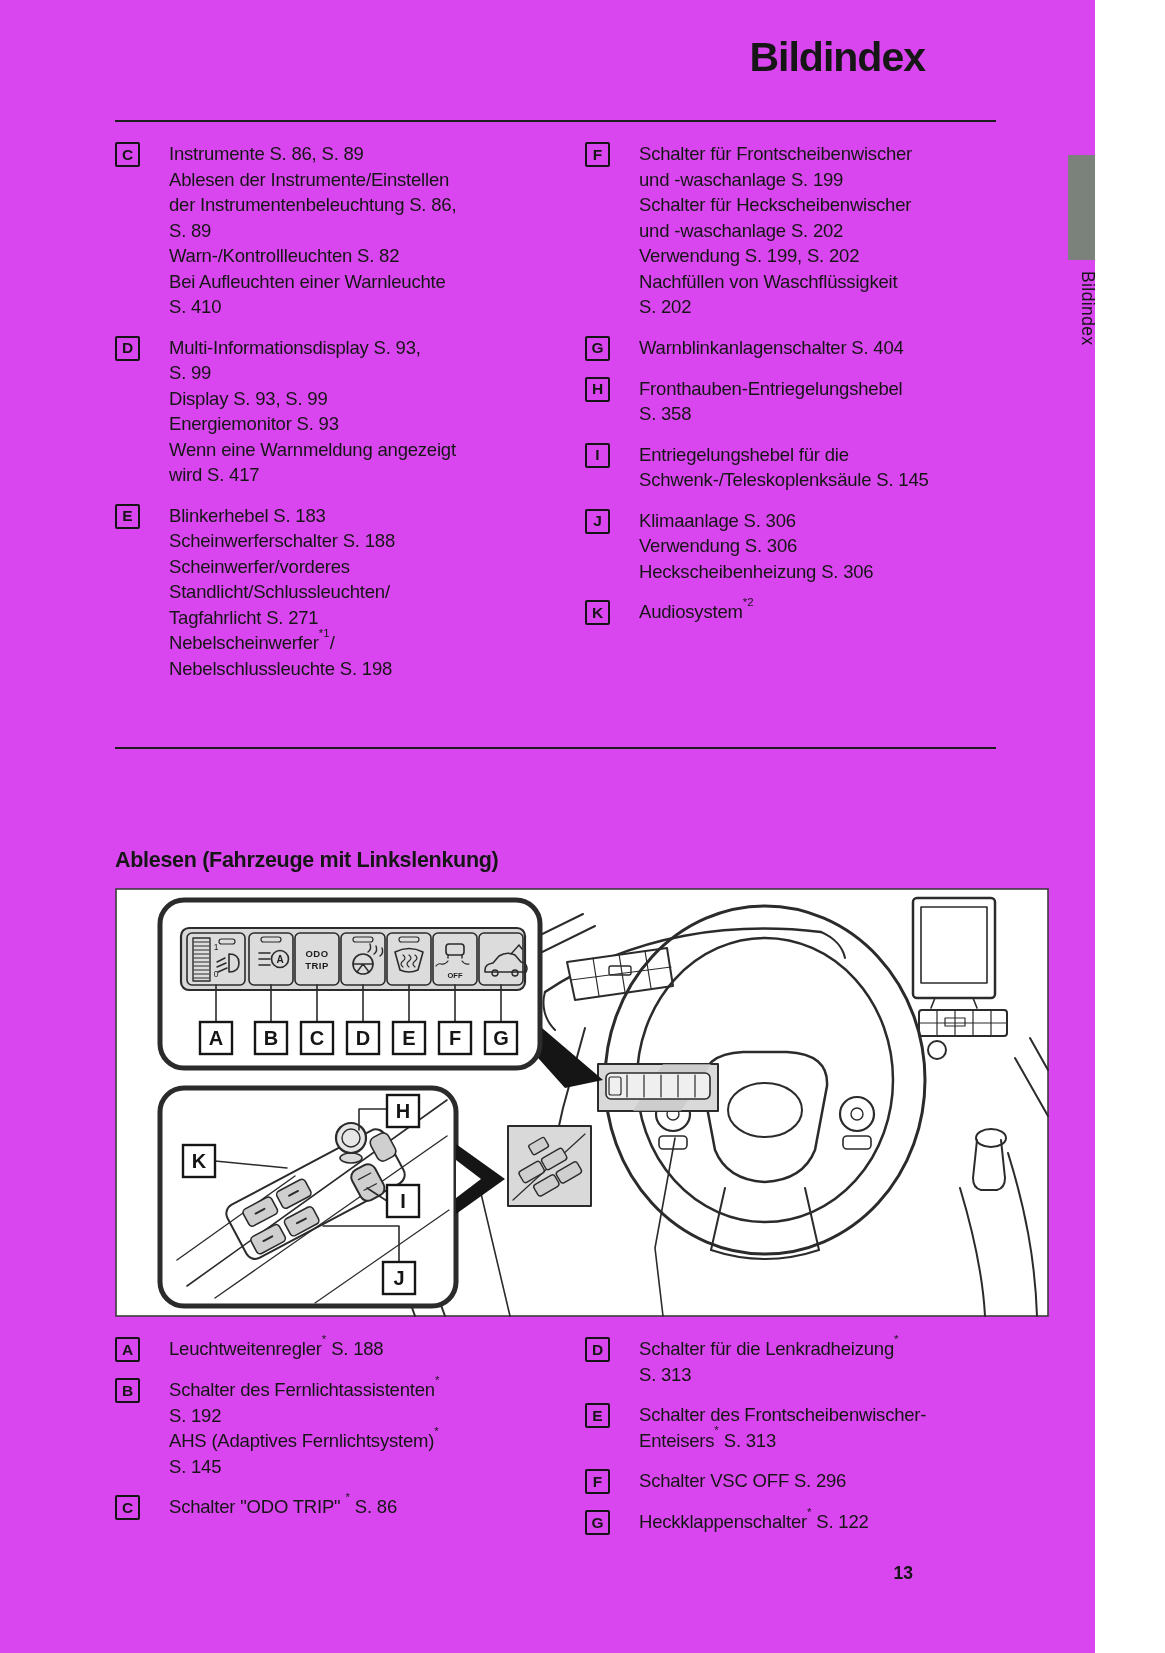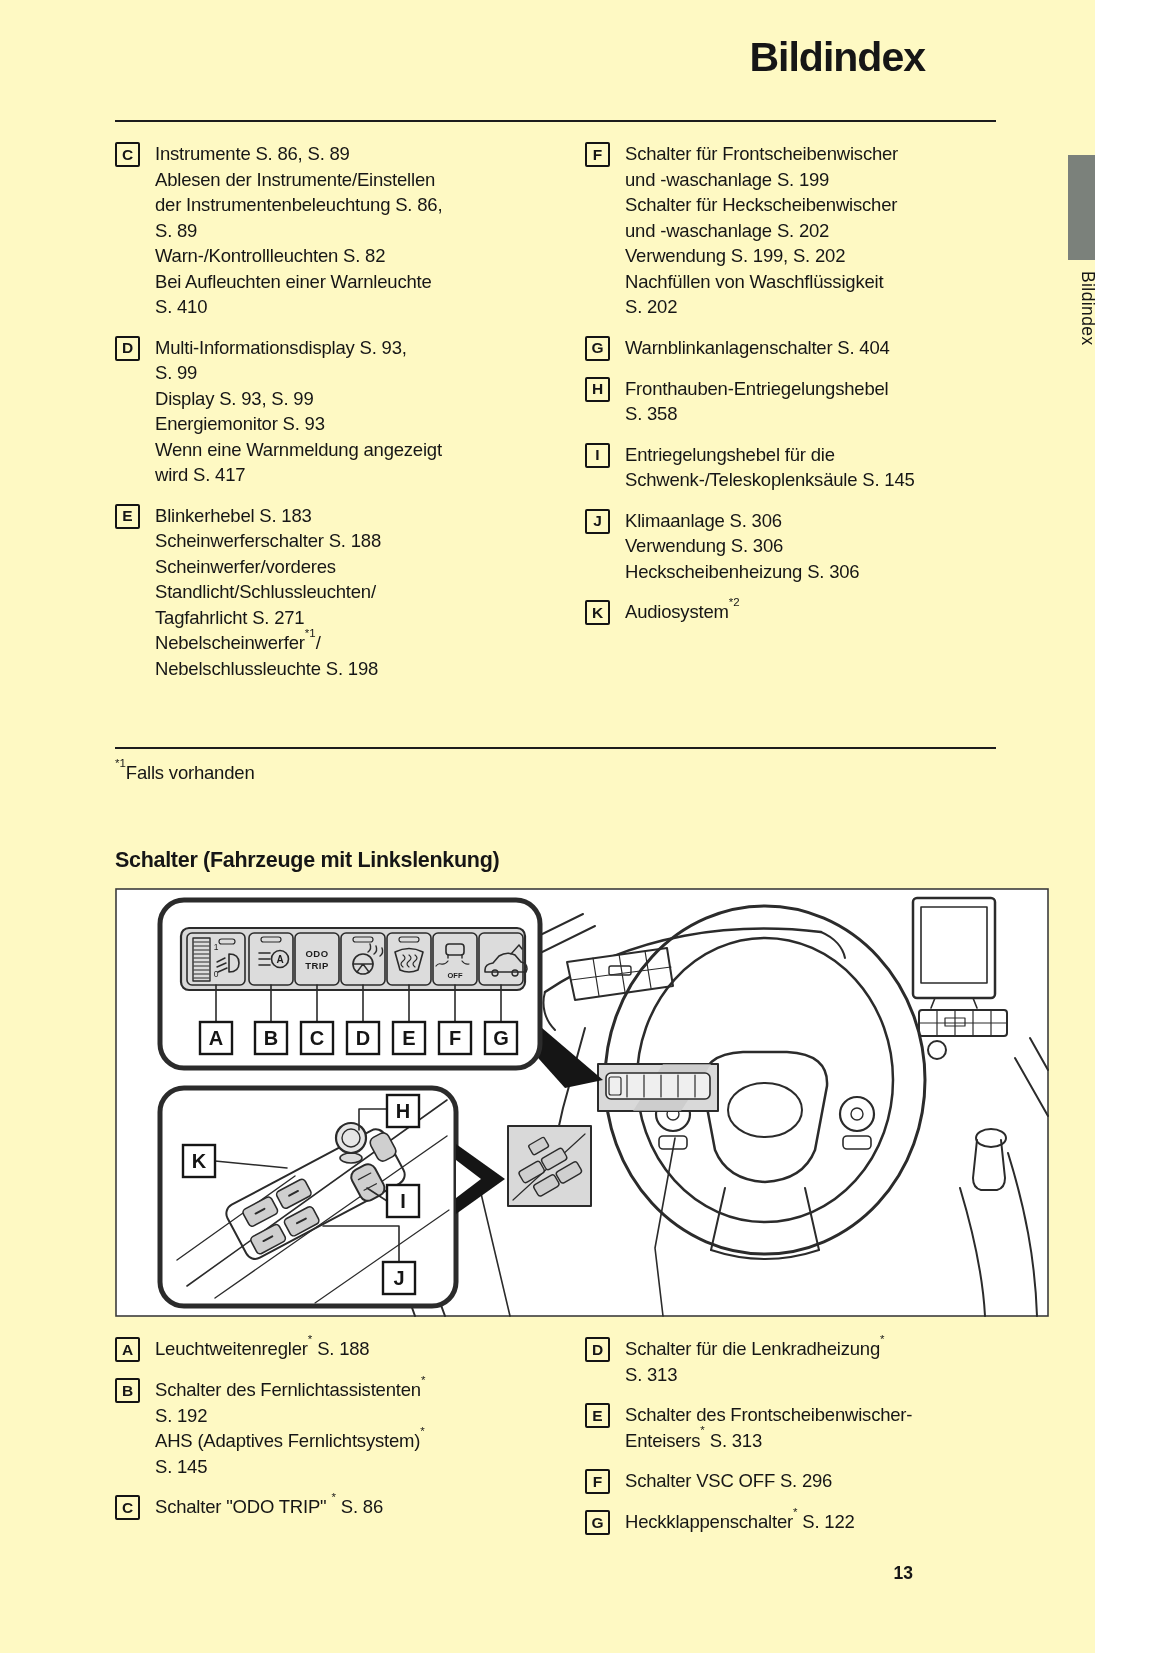--- a/index.html
+++ b/index.html
@@ -1,27 +1,27 @@
 <!DOCTYPE html>
 <html><head>
 <meta charset="utf-8">
 <style>
   html,body{margin:0;padding:0;background:#ffffff;}
-  .page{position:relative;width:1095px;height:1653px;background:#fef9c3;overflow:hidden;
+  .page{position:relative;width:1095px;height:1653px;background:#d946ef;overflow:hidden;
         font-family:"Liberation Sans",sans-serif;color:#161616;-webkit-font-smoothing:antialiased;}
   .title{position:absolute;top:34px;right:170px;font-size:41px;font-weight:700;letter-spacing:-1px;}
   .rule{position:absolute;left:115px;width:881px;height:2px;background:#1d1d1d;}
   #rule1{top:120px;} #rule2{top:747px;}
   .cols{position:absolute;left:115px;width:905px;display:flex;}
   #colsTop{top:141px;} #colsBottom{top:1336px;}
   .col-l{width:448px;margin-right:22px;} .col-r{width:415px;}
   .item{display:flex;margin-bottom:15px;}
   .kbox{flex:0 0 25px;width:25px;height:25px;margin-top:1px;border:2px solid #141414;border-radius:2px;
         display:flex;align-items:center;justify-content:center;font-size:15.5px;font-weight:700;box-sizing:border-box;}
-  .itext{margin-left:15px;font-size:18.5px;line-height:25.5px;letter-spacing:-0.2px;}
+  .itext{margin-left:29px;font-size:18.5px;line-height:25.5px;letter-spacing:-0.2px;}
   .ln{white-space:nowrap;}
   sup.sp{font-size:62%;line-height:0;position:relative;top:-0.45em;letter-spacing:0;}
   .footnotes{position:absolute;left:115px;top:760px;font-size:18.5px;letter-spacing:-0.2px;}
   .fn{margin-bottom:12px;line-height:25px;}
   .heading{position:absolute;left:115px;top:848px;font-size:21.5px;font-weight:700;letter-spacing:-0.3px;}
   .diagram{position:absolute;left:115px;top:888px;width:934px;height:429px;}
   .pagenum{position:absolute;top:1563px;right:182px;font-size:17.5px;font-weight:700;}
   .tab{position:absolute;left:1068px;top:155px;width:97px;height:105px;background:#7b817b;}
   .tablabel{position:absolute;left:1077px;top:271px;writing-mode:vertical-rl;font-size:17.5px;letter-spacing:0.4px;color:#161616;}
   
@@ -130,24 +130,23 @@
           <div class="itext">
             <div class="ln">Audiosystem<sup class="sp">*2</sup></div>
           </div>
         </div>
       </div>
   </div>
 
   <div class="rule" id="rule2"></div>
 
   <div class="footnotes">
-      <div class="fn"><sup class="sp">*1</sup>Falls vorhanden</div>
     </div>
 
-  <div class="heading">Schalter (Fahrzeuge mit Linkslenkung)</div>
+  <div class="heading">Ablesen (Fahrzeuge mit Linkslenkung)</div>
 
   <div class="diagram">
     <svg viewBox="0 0 934 429" width="934" height="429">
       <rect x="1" y="1" width="932" height="427" class="fw" stroke="#3c3c3c" stroke-width="1.6"></rect>
 
       <g class="s w2">
         <path d="M322,98 L468,26"></path>
         <path d="M334,110 L480,38"></path>
         <path class="w25" d="M430,104 C520,44 620,34 706,44"></path>
         <path d="M430,104 C426,118 430,132 440,142"></path>

